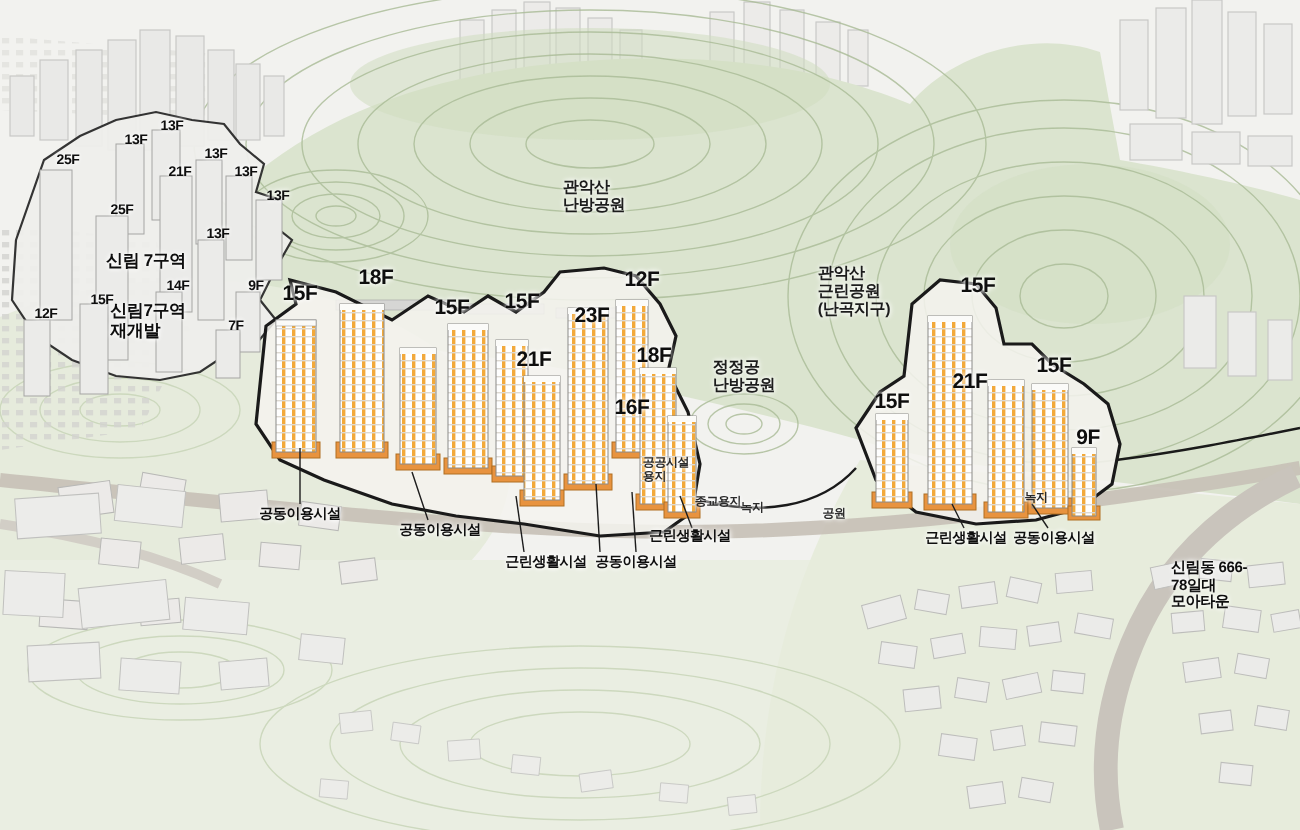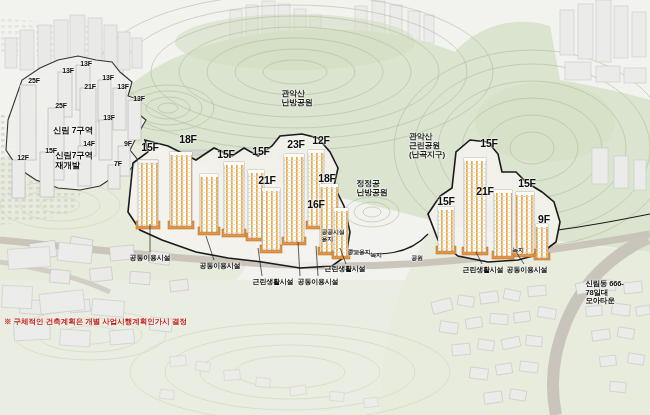--- a/index.html
+++ b/index.html
@@ -329,21 +329,21 @@
     <line x1="482" y1="264" x2="476" y2="252"></line>
     <line x1="524" y1="264" x2="516" y2="252"></line>
   </g>
 </svg>
 
 <span class="lbl f1" style="left:150px;top:147px">15F</span>
 <span class="lbl f1" style="left:188px;top:139px">18F</span>
 <span class="lbl f1" style="left:226px;top:154px">15F</span>
 <span class="lbl f1" style="left:261px;top:151px">15F</span>
 <span class="lbl f1" style="left:267px;top:180px">21F</span>
-<span class="lbl f1" style="left:296px;top:144px">23F</span>
+<span class="lbl f1" style="left:296px;top:158px">23F</span>
 <span class="lbl f1" style="left:321px;top:140px">12F</span>
 <span class="lbl f1" style="left:327px;top:178px">18F</span>
 <span class="lbl f1" style="left:316px;top:204px">16F</span>
 <span class="lbl f1" style="left:489px;top:143px">15F</span>
 <span class="lbl f1" style="left:485px;top:191px">21F</span>
 <span class="lbl f1" style="left:527px;top:183px">15F</span>
 <span class="lbl f1" style="left:446px;top:201px">15F</span>
 <span class="lbl f1" style="left:544px;top:219px">9F</span>
 
 <span class="lbl f2" style="left:34px;top:81px">25F</span>
@@ -383,15 +383,14 @@
 <span class="lbl fac" style="left:483px;top:270px">근린생활시설</span>
 <span class="lbl fac" style="left:527px;top:270px">공동이용시설</span>
 
 <span class="lbl use" style="left:333px;top:236px">공공시설
 용지</span>
 <span class="lbl use" style="left:359px;top:252px">종교용지</span>
 <span class="lbl use" style="left:376px;top:255px">녹지</span>
 <span class="lbl use" style="left:417px;top:258px">공원</span>
 <span class="lbl use" style="left:518px;top:250px">녹지</span>
 
-<span class="note">※ 구체적인 건축계획은 개별 사업시행계획인가시 결정</span>
 
 </div>
 
 </body></html>

